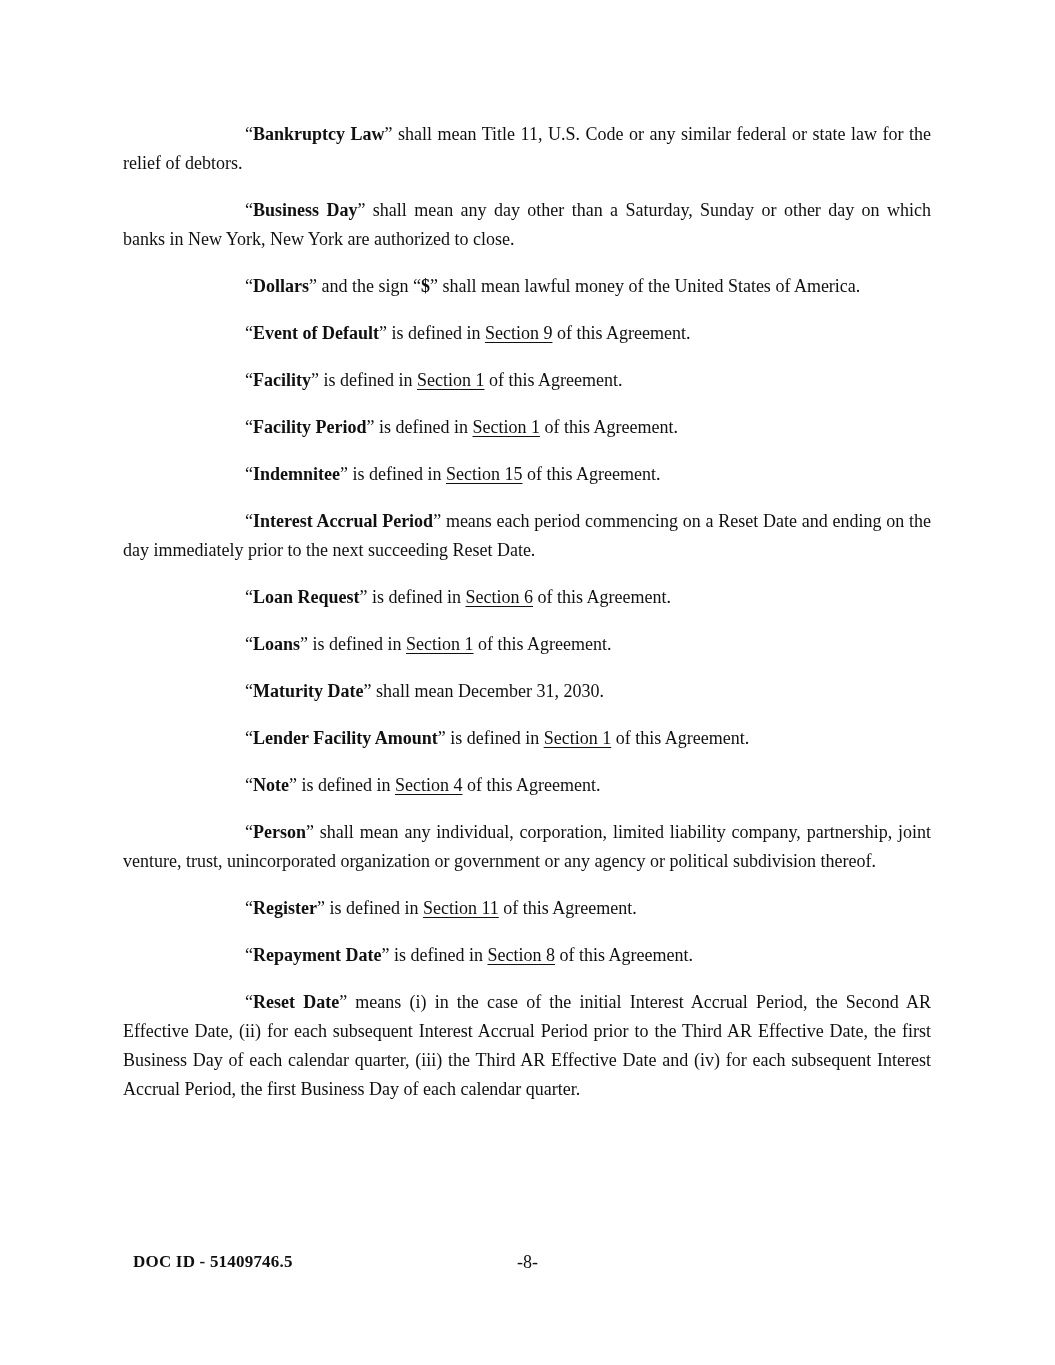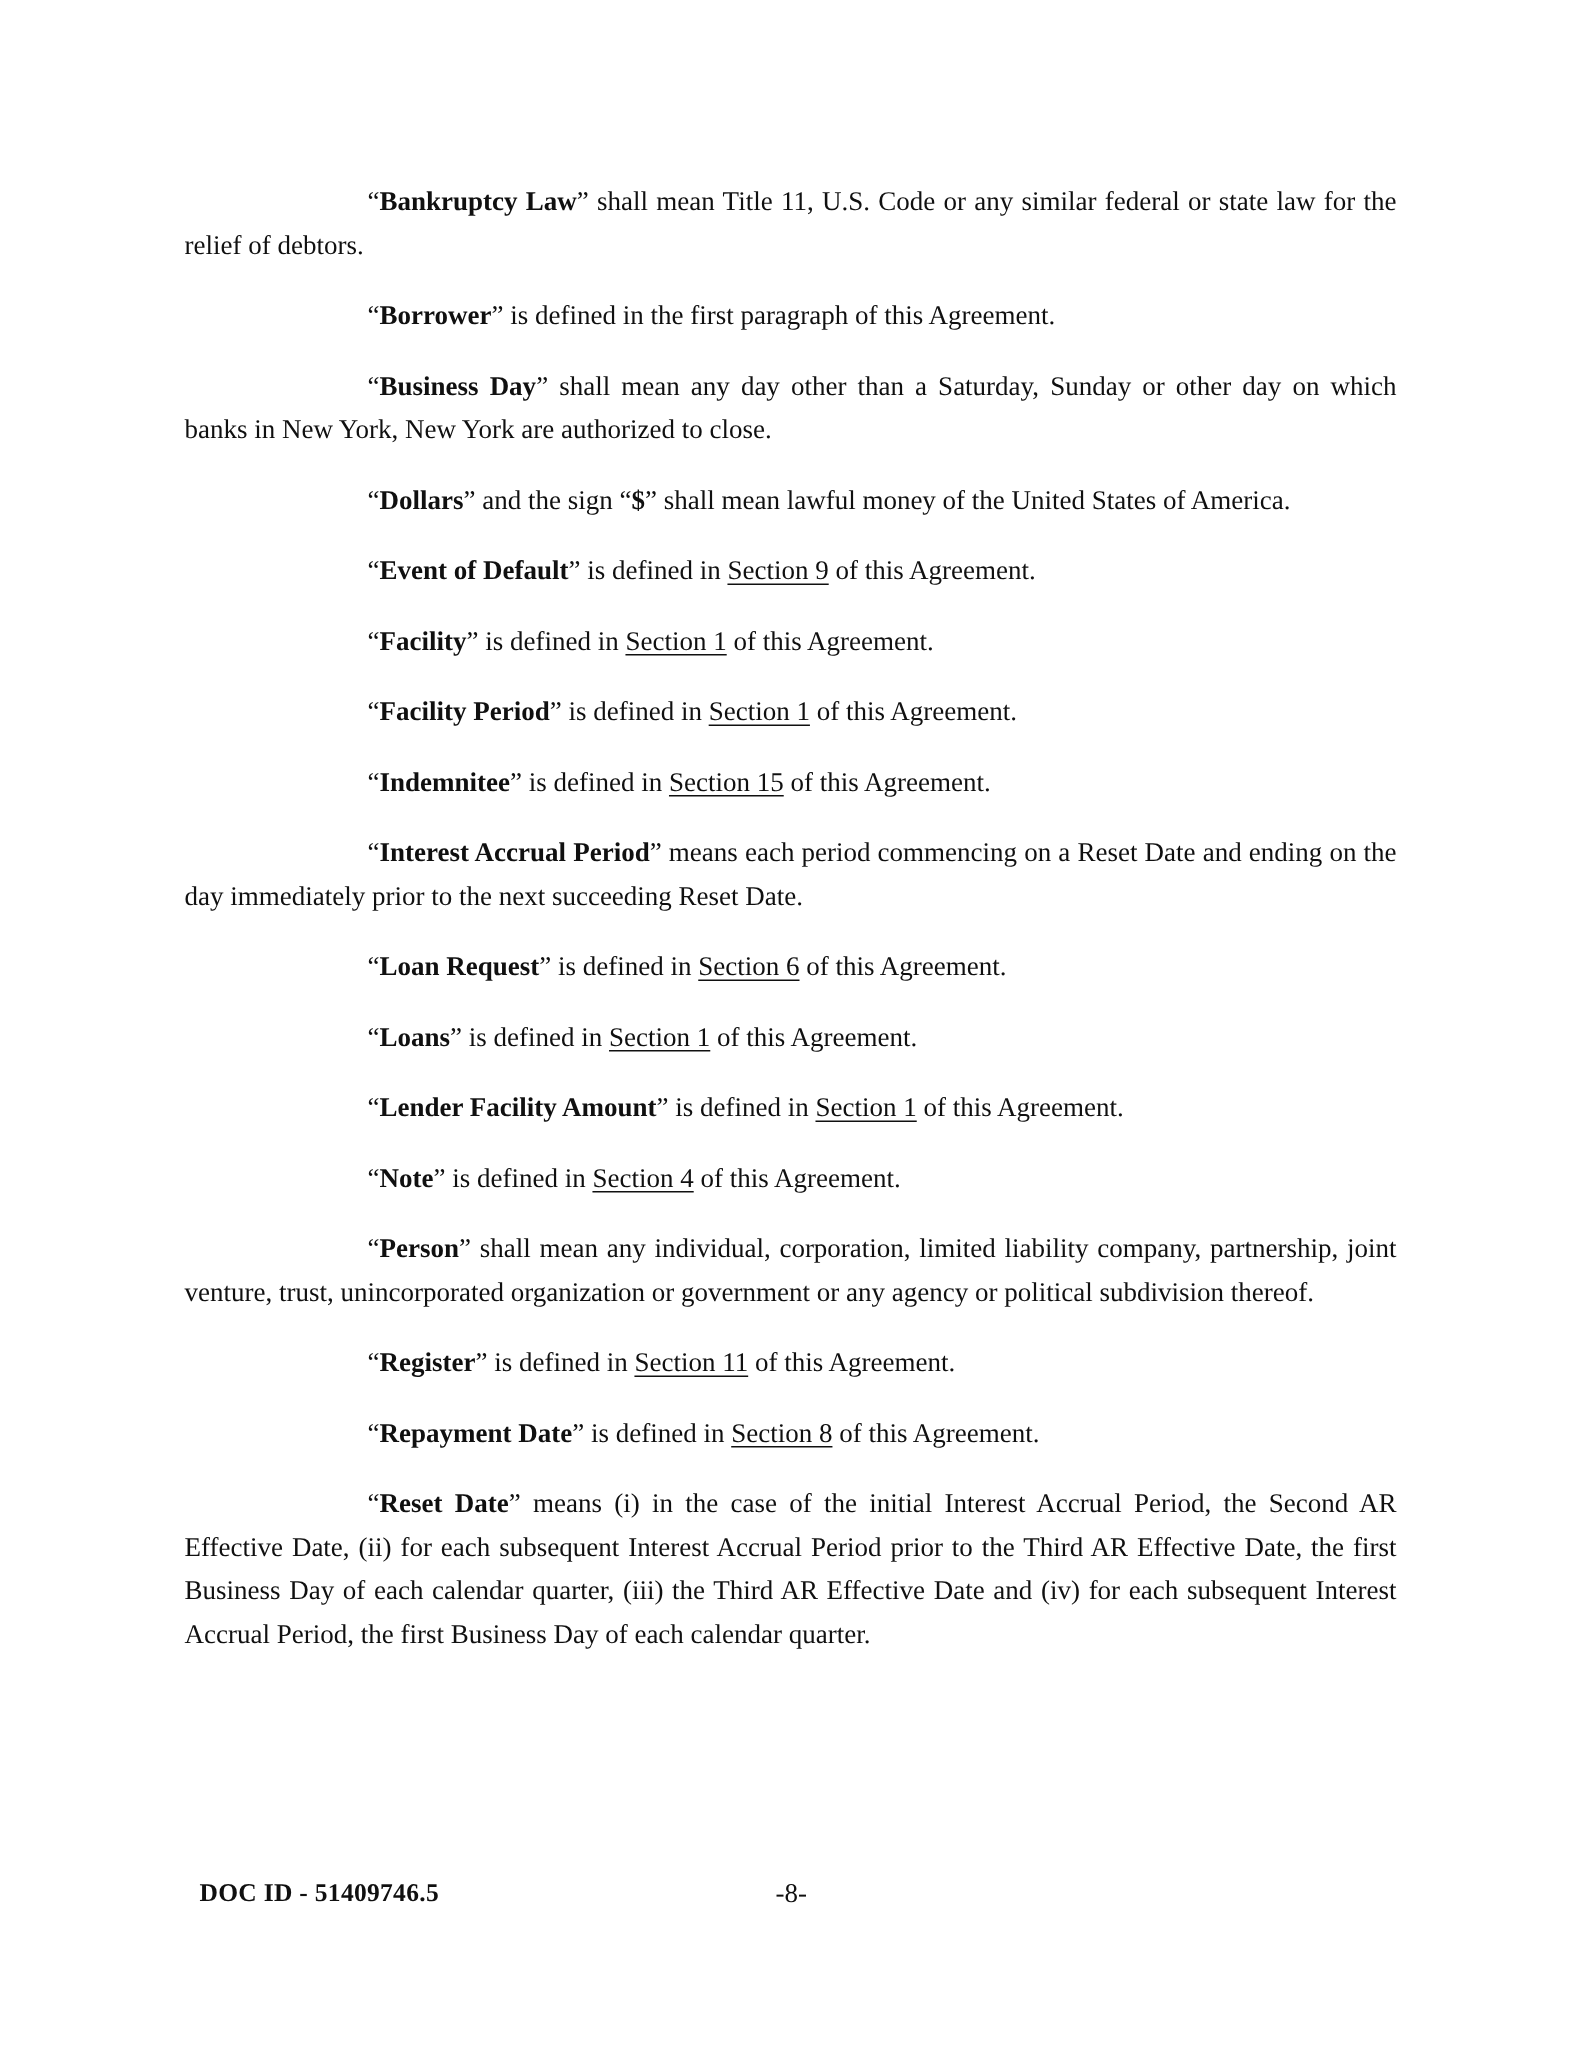--- a/index.html
+++ b/index.html
@@ -49,30 +49,30 @@
     text-align: center;
     font-size: 18px;
   }
 </style>
 </head>
 <body>
 
 <div class="page">
   <div id="definitions">
       <p class="para"><span>“</span><span class="b">Bankruptcy Law</span><span>” shall mean Title 11, U.S. Code or any similar federal or state law for the relief of debtors.</span></p>
-      <p class="para"><span>“</span><span class="b">Borrower</span><span>” is defined in the first paragraph of this Agreement.</span></p>
       <p class="para"><span>“</span><span class="b">Business Day</span><span>” shall mean any day other than a Saturday, Sunday or other day on which banks in New York, New York are authorized to close.</span></p>
       <p class="para"><span>“</span><span class="b">Dollars</span><span>” and the sign “</span><span class="b">$</span><span>” shall mean lawful money of the United States of America.</span></p>
       <p class="para"><span>“</span><span class="b">Event of Default</span><span>” is defined in </span><span class="u">Section 9</span><span> of this Agreement.</span></p>
       <p class="para"><span>“</span><span class="b">Facility</span><span>” is defined in </span><span class="u">Section 1</span><span> of this Agreement.</span></p>
       <p class="para"><span>“</span><span class="b">Facility Period</span><span>” is defined in </span><span class="u">Section 1</span><span> of this Agreement.</span></p>
       <p class="para"><span>“</span><span class="b">Indemnitee</span><span>” is defined in </span><span class="u">Section 15</span><span> of this Agreement.</span></p>
       <p class="para"><span>“</span><span class="b">Interest Accrual Period</span><span>” means each period commencing on a Reset Date and ending on the day immediately prior to the next succeeding Reset Date.</span></p>
       <p class="para"><span>“</span><span class="b">Loan Request</span><span>” is defined in </span><span class="u">Section 6</span><span> of this Agreement.</span></p>
       <p class="para"><span>“</span><span class="b">Loans</span><span>” is defined in </span><span class="u">Section 1</span><span> of this Agreement.</span></p>
+      <p class="para"><span>“</span><span class="b">Maturity Date</span><span>” shall mean December 31, 2030.</span></p>
       <p class="para"><span>“</span><span class="b">Lender Facility Amount</span><span>” is defined in </span><span class="u">Section 1</span><span> of this Agreement.</span></p>
       <p class="para"><span>“</span><span class="b">Note</span><span>” is defined in </span><span class="u">Section 4</span><span> of this Agreement.</span></p>
       <p class="para"><span>“</span><span class="b">Person</span><span>” shall mean any individual, corporation, limited liability company, partnership, joint venture, trust, unincorporated organization or government or any agency or political subdivision thereof.</span></p>
       <p class="para"><span>“</span><span class="b">Register</span><span>” is defined in </span><span class="u">Section 11</span><span> of this Agreement.</span></p>
       <p class="para"><span>“</span><span class="b">Repayment Date</span><span>” is defined in </span><span class="u">Section 8</span><span> of this Agreement.</span></p>
       <p class="para"><span>“</span><span class="b">Reset Date</span><span>” means (i) in the case of the initial Interest Accrual Period, the Second AR Effective Date, (ii) for each subsequent Interest Accrual Period prior to the Third AR Effective Date, the first Business Day of each calendar quarter, (iii) the Third AR Effective Date and (iv) for each subsequent Interest Accrual Period, the first Business Day of each calendar quarter.</span></p>
     </div>
   <div class="footer">
     <span class="docid">DOC ID - 51409746.5</span>
     <span class="pagenum">-8-</span>

